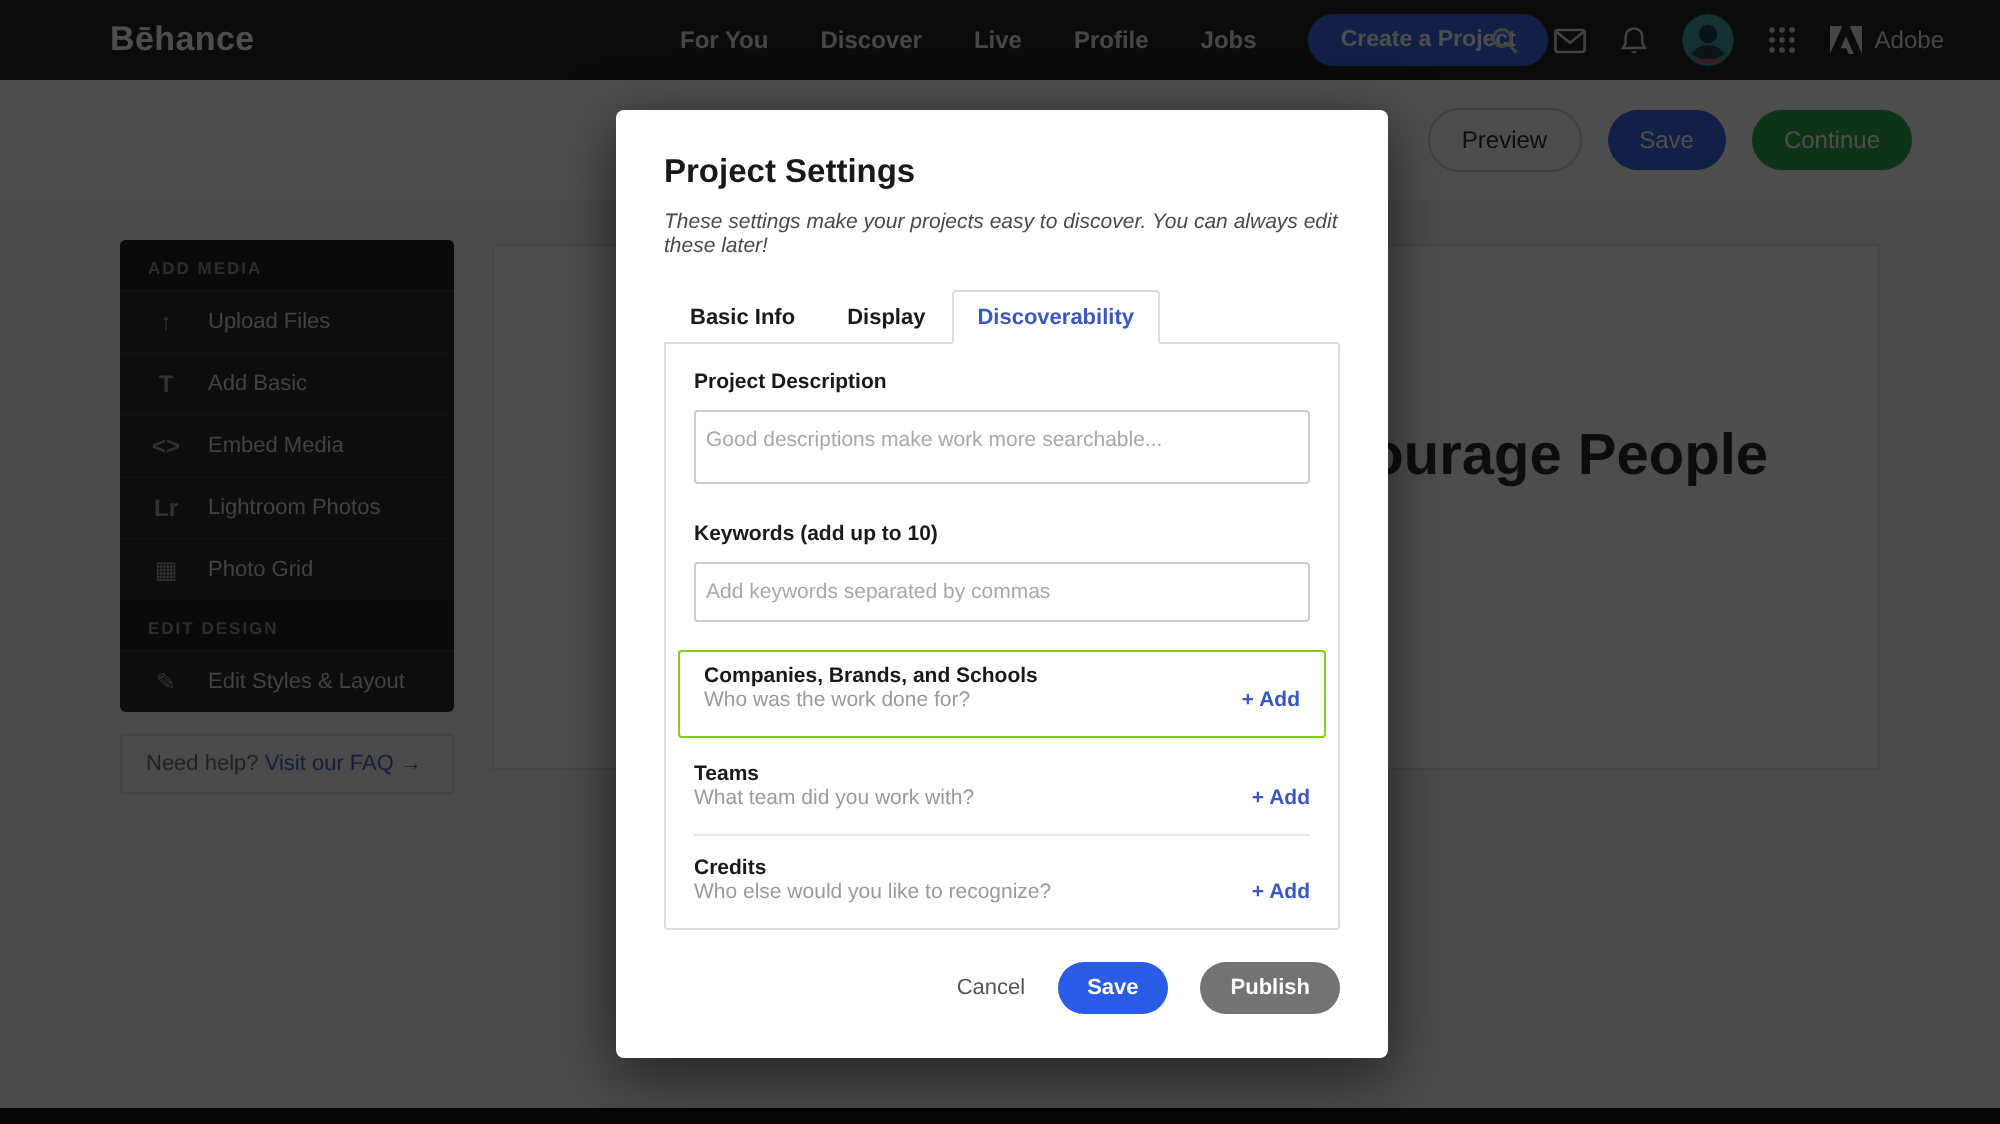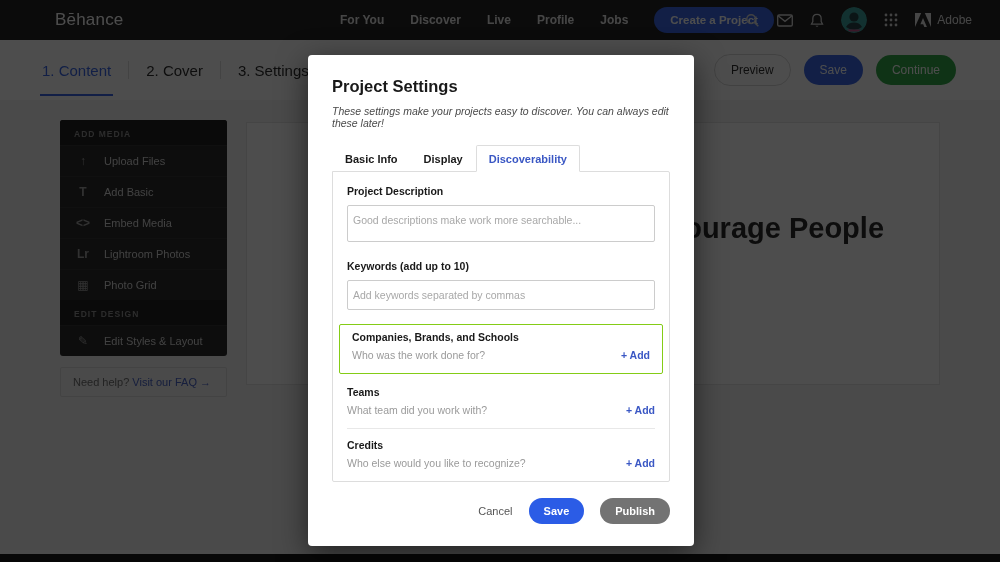--- a/index.html
+++ b/index.html
@@ -8,21 +8,21 @@
     position:relative; overflow:hidden;
     font-family:"Liberation Sans","DejaVu Sans",sans-serif;
     background:#f2f2f2;
   }
 
   
   .navbar {
     position:absolute; top:0; left:0; width:1000px; height:40px;
     background:#121212; display:flex; align-items:center; z-index:1;
   }
-  .logo { margin-left:55px; color:#ffffff; font-size:17px; font-weight:normal; letter-spacing:.2px; }
+  .logo { margin-left:55px; color:#ffffff; font-size:17px; font-weight:bold; letter-spacing:.2px; }
   .nav-center { position:absolute; left:340px; display:flex; align-items:center; gap:26px; }
   .nav-link { color:#e6e6e6; font-size:12px; font-weight:bold; cursor:pointer; white-space:nowrap; }
   .create-btn {
     background:#2b5ce6; color:#fff; font-size:11.5px; font-weight:bold;
     border:none; border-radius:15px; padding:7px 16px; cursor:pointer; white-space:nowrap;
   }
   .nav-right { position:absolute; right:28px; display:flex; align-items:center; gap:17px; }
   .nav-icon { display:flex; align-items:center; cursor:pointer; }
   .avatar { width:26px; height:26px; border-radius:50%; overflow:hidden; cursor:pointer; }
   .adobe-group { display:flex; align-items:center; gap:6px; cursor:pointer; }
@@ -116,21 +116,21 @@
   .mpanel textarea::placeholder, .mpanel input::placeholder { color:#a8a8a8; }
   .field-block { margin-bottom:14px; }
 
   .mrow { padding:10px 0 12px; border-top:1px solid #e8e8e8; }
   .mrow.highlight {
     border:1px solid #84cc16; border-radius:2px;
     margin:2px -8px 0; padding:6px 12px 12px;
   }
   .mrow.after-highlight { border-top:none; margin-top:2px; }
   .mrow-title { font-size:10.5px; font-weight:bold; color:#191919; }
-  .mrow-line { display:flex; justify-content:space-between; align-items:center; margin-top:6px; }
+  .mrow-line { display:flex; justify-content:space-between; align-items:center; }
   .mrow-sub { font-size:10.5px; color:#9a9a9a; }
   .add-link { font-size:10.5px; font-weight:bold; color:#3a57c4; cursor:pointer; }
 
   .modal-footer { display:flex; justify-content:flex-end; align-items:center; gap:16px; margin-top:16px; }
   .cancel-btn { background:none; border:none; font-size:11px; color:#555; cursor:pointer; }
   .modal-pill {
     border:none; border-radius:14px; padding:7px 15px;
     font-size:11px; font-weight:bold; color:#fff; cursor:pointer;
   }
   .modal-pill.blue { background:#2b5ce6; }
@@ -200,27 +200,20 @@
               <path d="M12 7.6l5.9 13.4h-3.9l-1.7-4.3H8.1L12 7.6z"></path>
             </g>
           </svg>
       </span>
       <span class="adobe-label">Adobe</span>
     </span>
   </div>
 </header>
 
 <div class="subheader">
-  <div class="steps">
-    <span class="step active"><span>1. Content</span><span class="step-underline"></span></span>
-    <span class="step-divider"></span>
-    <span class="step">2. Cover</span>
-    <span class="step-divider"></span>
-    <span class="step">3. Settings</span>
-  </div>
   <div class="subheader-actions">
     <button class="pill-btn ghost">Preview</button>
     <button class="pill-btn blue">Save</button>
     <button class="pill-btn green">Continue</button>
   </div>
 </div>
 
 <div class="main">
   <aside class="sidebar-panel">
     <div class="side-header">ADD MEDIA</div>

